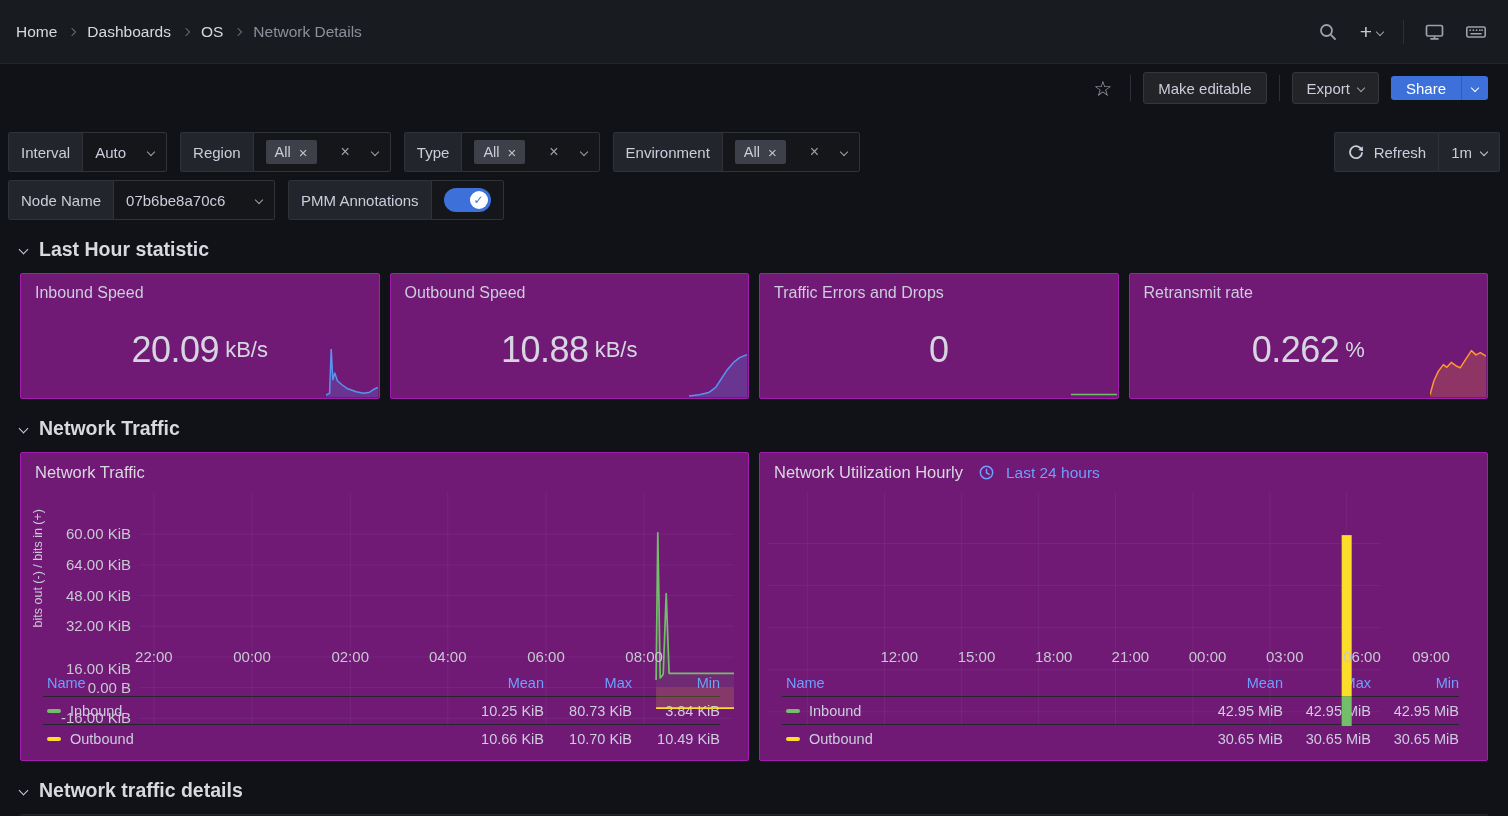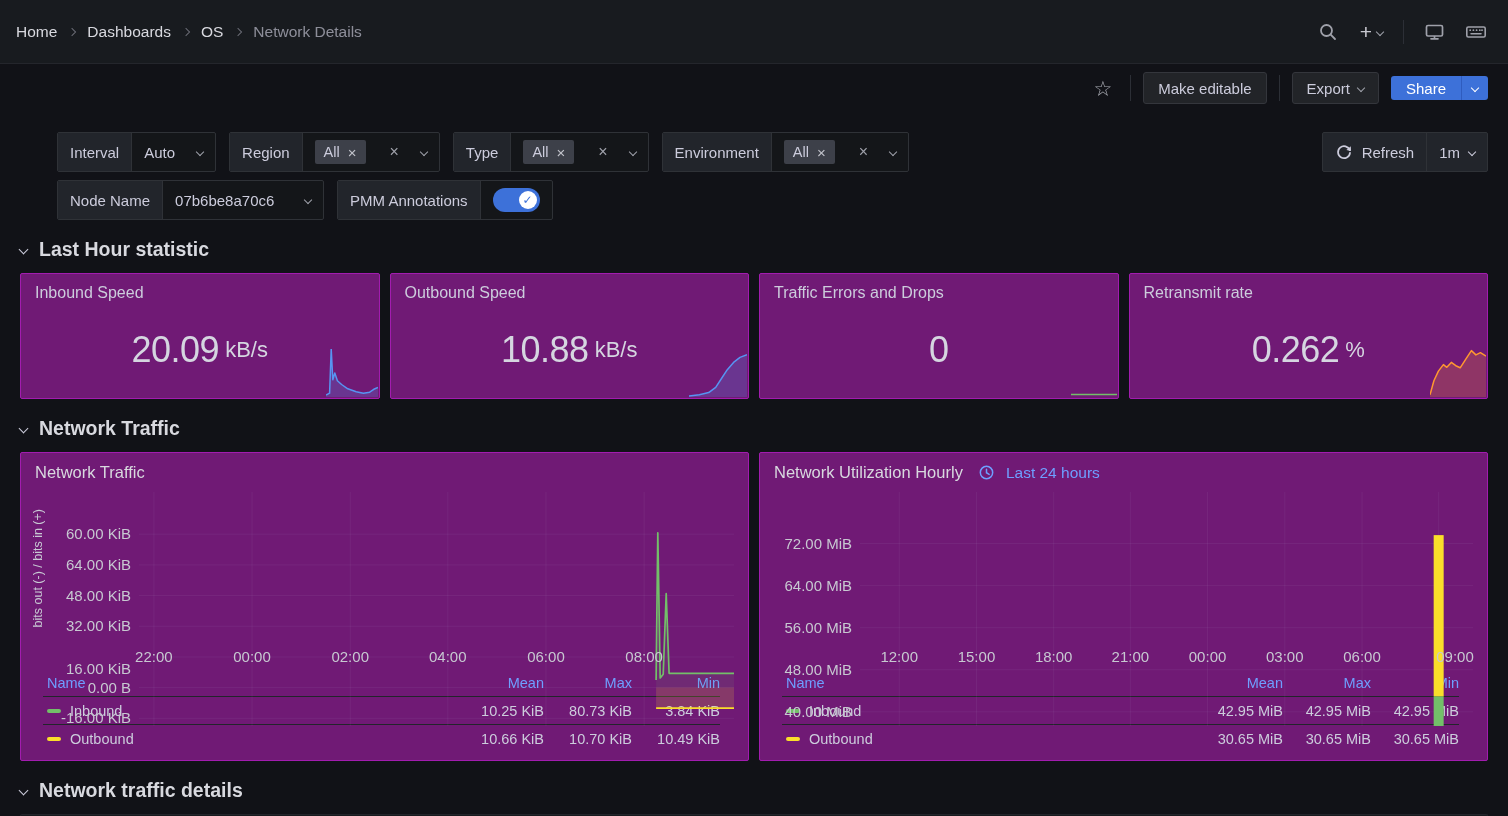--- a/index.html
+++ b/index.html
@@ -30,21 +30,21 @@
   .toolbar{height:48px;display:flex;align-items:center;justify-content:flex-end;padding:0 20px;gap:12px;}
   .tb-divider{width:1px;height:26px;background:#2c2f36;}
   .star-btn{font-size:21px;color:#aeb0b8;cursor:pointer;line-height:1;padding:2px 6px;}
   .btn{height:32px;display:flex;align-items:center;gap:8px;padding:0 14px;background:#222428;border:1px solid #34363c;border-radius:3px;color:#ccccdc;font-weight:500;cursor:pointer;font-size:15px;}
   .btn .chev{color:#9fa1aa;}
   .share-split{display:flex;height:24px;border-radius:3px;overflow:hidden;cursor:pointer;}
   .share-main{background:#3d71d9;color:#fff;display:flex;align-items:center;padding:0 15px;font-weight:500;}
   .share-caret{background:#3d71d9;border-left:1px solid #2f5cbf;width:27px;display:flex;align-items:center;justify-content:center;color:#fff;}
 
   
-  .controls{padding:20px 20px 0;margin-left:37px;}
+  .controls{padding:20px 8px 0;}
   .ctl-row{display:flex;align-items:center;gap:13px;margin-bottom:8px;}
   .ctl-group{display:flex;align-items:stretch;height:40px;border:1px solid #2f3237;border-radius:2px;overflow:hidden;background:#141619;}
   .ctl-label{background:#22252b;display:flex;align-items:center;padding:0 12px;font-weight:500;color:#ccccdc;border-right:1px solid #2f3237;}
   .ctl-value{display:flex;align-items:center;gap:22px;padding:0 12px;cursor:pointer;color:#ccccdc;}
   .ctl-value .chev{color:#9fa1aa;}
   .chip{background:#3d4049;border-radius:2px;padding:4px 9px;display:flex;align-items:center;gap:8px;font-size:14.5px;}
   .chip .x{color:#c3c4cc;cursor:pointer;font-size:15px;line-height:1;}
   .clear-x{color:#9fa1aa;cursor:pointer;font-size:16px;line-height:1;margin-left:2px;}
   .ctl-right{margin-left:auto;display:flex;gap:12px;}
   .picker-seg{display:flex;align-items:center;gap:9px;padding:0 12px;cursor:pointer;font-weight:500;}
@@ -386,27 +386,20 @@
       <span class="time-badge">
         <svg width="15" height="15" viewBox="0 0 17 17">
             <circle cx="8.5" cy="8.5" r="7" fill="none" stroke="#6e9fff" stroke-width="1.7"></circle>
             <polyline points="8.5,4.8 8.5,8.8 11.5,10.6" fill="none" stroke="#6e9fff" stroke-width="1.7" stroke-linecap="round"></polyline>
           </svg>
         <span>Last 24 hours</span>
       </span>
     </div>
     <div class="chart-grid">
       <div class="row-plot">
-        <div class="yticks">
-            <div class="ytick" style="top: 42.5326px;">72.00 MiB</div>
-            <div class="ytick" style="top: 84.6px;">64.00 MiB</div>
-            <div class="ytick" style="top: 126.667px;">56.00 MiB</div>
-            <div class="ytick" style="top: 168.735px;">48.00 MiB</div>
-            <div class="ytick" style="top: 210.802px;">40.00 MiB</div>
-          </div>
         <div class="plot">
             <svg width="613" height="234">
               <line x1="0" x2="613" y1="51.532584269662905" y2="51.532584269662905" stroke="rgba(204,204,220,0.07)"></line>
               <line x1="0" x2="613" y1="93.59999999999998" y2="93.59999999999998" stroke="rgba(204,204,220,0.07)"></line>
               <line x1="0" x2="613" y1="135.66741573033707" y2="135.66741573033707" stroke="rgba(204,204,220,0.07)"></line>
               <line x1="0" x2="613" y1="177.73483146067414" y2="177.73483146067414" stroke="rgba(204,204,220,0.07)"></line>
               <line x1="0" x2="613" y1="219.80224719101122" y2="219.80224719101122" stroke="rgba(204,204,220,0.07)"></line>
               <line x1="39.232" x2="39.232" y1="0" y2="234" stroke="rgba(204,204,220,0.07)"></line>
               <line x1="116.47" x2="116.47" y1="0" y2="234" stroke="rgba(204,204,220,0.07)"></line>
               <line x1="193.708" x2="193.708" y1="0" y2="234" stroke="rgba(204,204,220,0.07)"></line>
@@ -423,21 +416,21 @@
       <div class="row-x">
         <div class="x-spacer" style="width: 92px;"></div>
         <div class="xticks">
             <div class="xtick" style="left: 9.232px;">12:00</div>
             <div class="xtick" style="left: 86.47px;">15:00</div>
             <div class="xtick" style="left: 163.708px;">18:00</div>
             <div class="xtick" style="left: 240.333px;">21:00</div>
             <div class="xtick" style="left: 317.571px;">00:00</div>
             <div class="xtick" style="left: 394.809px;">03:00</div>
             <div class="xtick" style="left: 472.047px;">06:00</div>
-            <div class="xtick" style="left: 565px;">09:00</div>
+            <div class="xtick" style="left: 541px;">09:00</div>
           </div>
       </div>
       <div class="legend">
           <div class="lg-row lg-head">
             <span class="lg-name">Name</span>
             <span class="lg-col">Mean</span>
             <span class="lg-col">Max</span>
             <span class="lg-col">Min</span>
           </div>
           <div class="lg-row">

